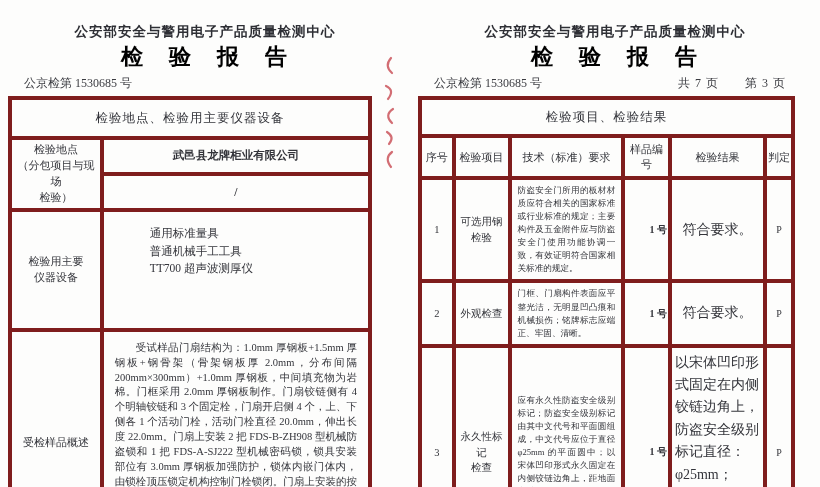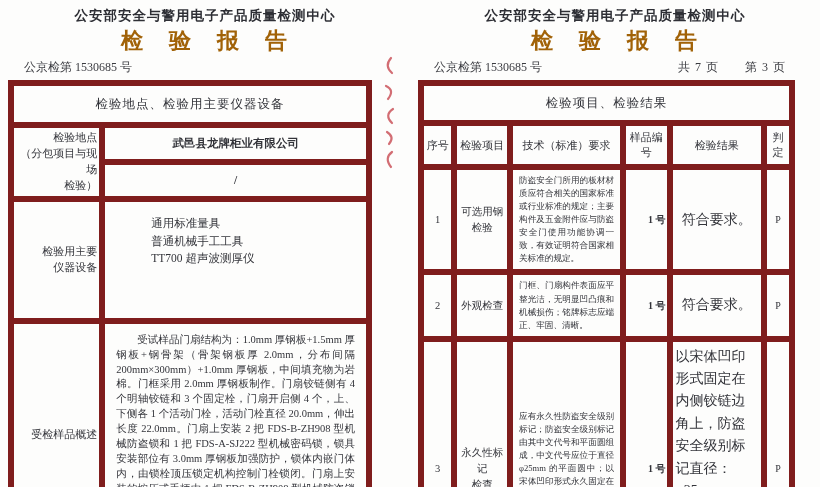--- a/index.html
+++ b/index.html
@@ -1,33 +1,33 @@
 <!DOCTYPE html>
 <html><head>
 <meta charset="utf-8">
 <style>
   html,body{margin:0;padding:0;width:820px;height:487px;overflow:hidden;
     background:#fbfbfa;font-family:"Liberation Serif","DejaVu Serif",serif;color:#33343a;}
   .page{position:absolute;top:0;width:410px;height:487px;background:#fdfdfc;}
   #page-left{left:0;} #page-right{left:410px;}
-  .org-name{margin-top:7px;text-align:center;font-size:13.5px;font-weight:bold;letter-spacing:1px;color:#2e2f35;}
-  .report-title{margin-top:1px;text-align:center;font-size:22px;font-weight:bold;letter-spacing:2px;color:#a16207;}
+  .org-name{margin-top:23px;text-align:center;font-size:13.5px;font-weight:bold;letter-spacing:1px;color:#2e2f35;}
+  .report-title{margin-top:1px;text-align:center;font-size:22px;font-weight:bold;letter-spacing:2px;color:#000000;}
   .meta-row{display:flex;justify-content:space-between;align-items:flex-end;
     margin:3px 26px 0 24px;font-size:12px;color:#3a3b40;text-align:right;}
   .page-indicator{letter-spacing:1px;margin-right:8px;}
   table{border-collapse:collapse;table-layout:fixed;margin-top:4px;background:#fdfdfc;}
   #page-left table{width:364px;margin-left:8px;}
   #page-right table{width:377px;margin-left:8px;}
-  td{border:6px solid #7f1d1d;vertical-align:middle;overflow:hidden;}
+  td{border:4px solid #7f1d1d;vertical-align:middle;overflow:hidden;}
   table{border:2px solid #47474d;}
   .c{text-align:center;}
   .pre{white-space:pre-line;}
   .section-title{font-size:12.5px;text-align:center;letter-spacing:1px;padding:4px 0;}
   
-  .lbl{font-size:11px;text-align:right;line-height:1.45;padding:2px;}
+  .lbl{font-size:11px;text-align:center;line-height:1.45;padding:2px;}
   .loc-val{font-size:11.5px;text-align:center;font-weight:bold;}
   .equip-val{font-size:11.5px;vertical-align:top;padding:13px 6px 0 46px;line-height:1.55;}
   .sample-cell{vertical-align:top;padding:9px 11px;font-size:10.5px;line-height:1.42;
     text-align:justify;}
   .sample-cell .indent{text-indent:2em;display:block;}
   
   .colhead{font-size:11px;text-align:center;padding:4px 1px;}
   .seq{font-size:10.5px;text-align:center;}
   .item{font-size:10.5px;text-align:center;line-height:1.5;}
   .req{font-size:8.6px;line-height:1.52;padding:4px 6px;text-align:justify;}

